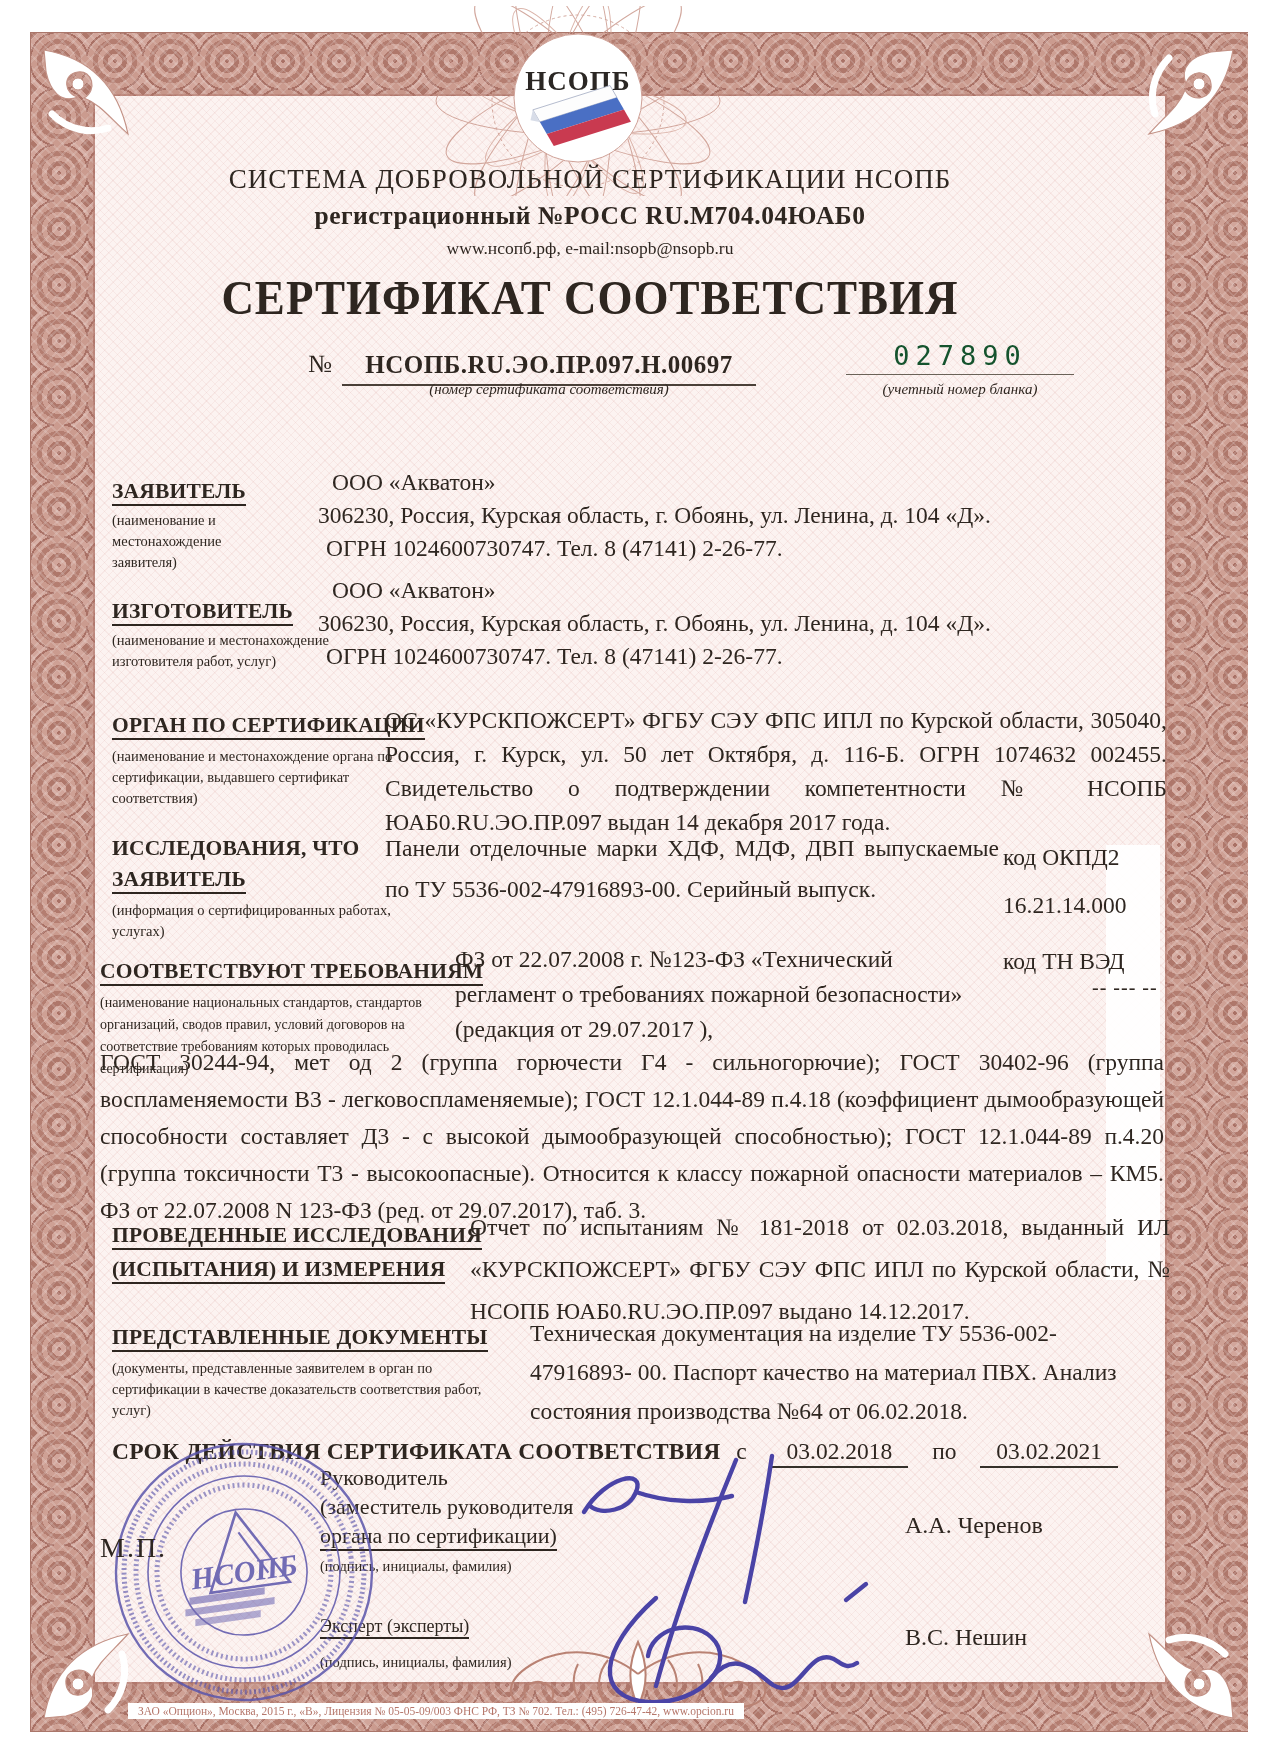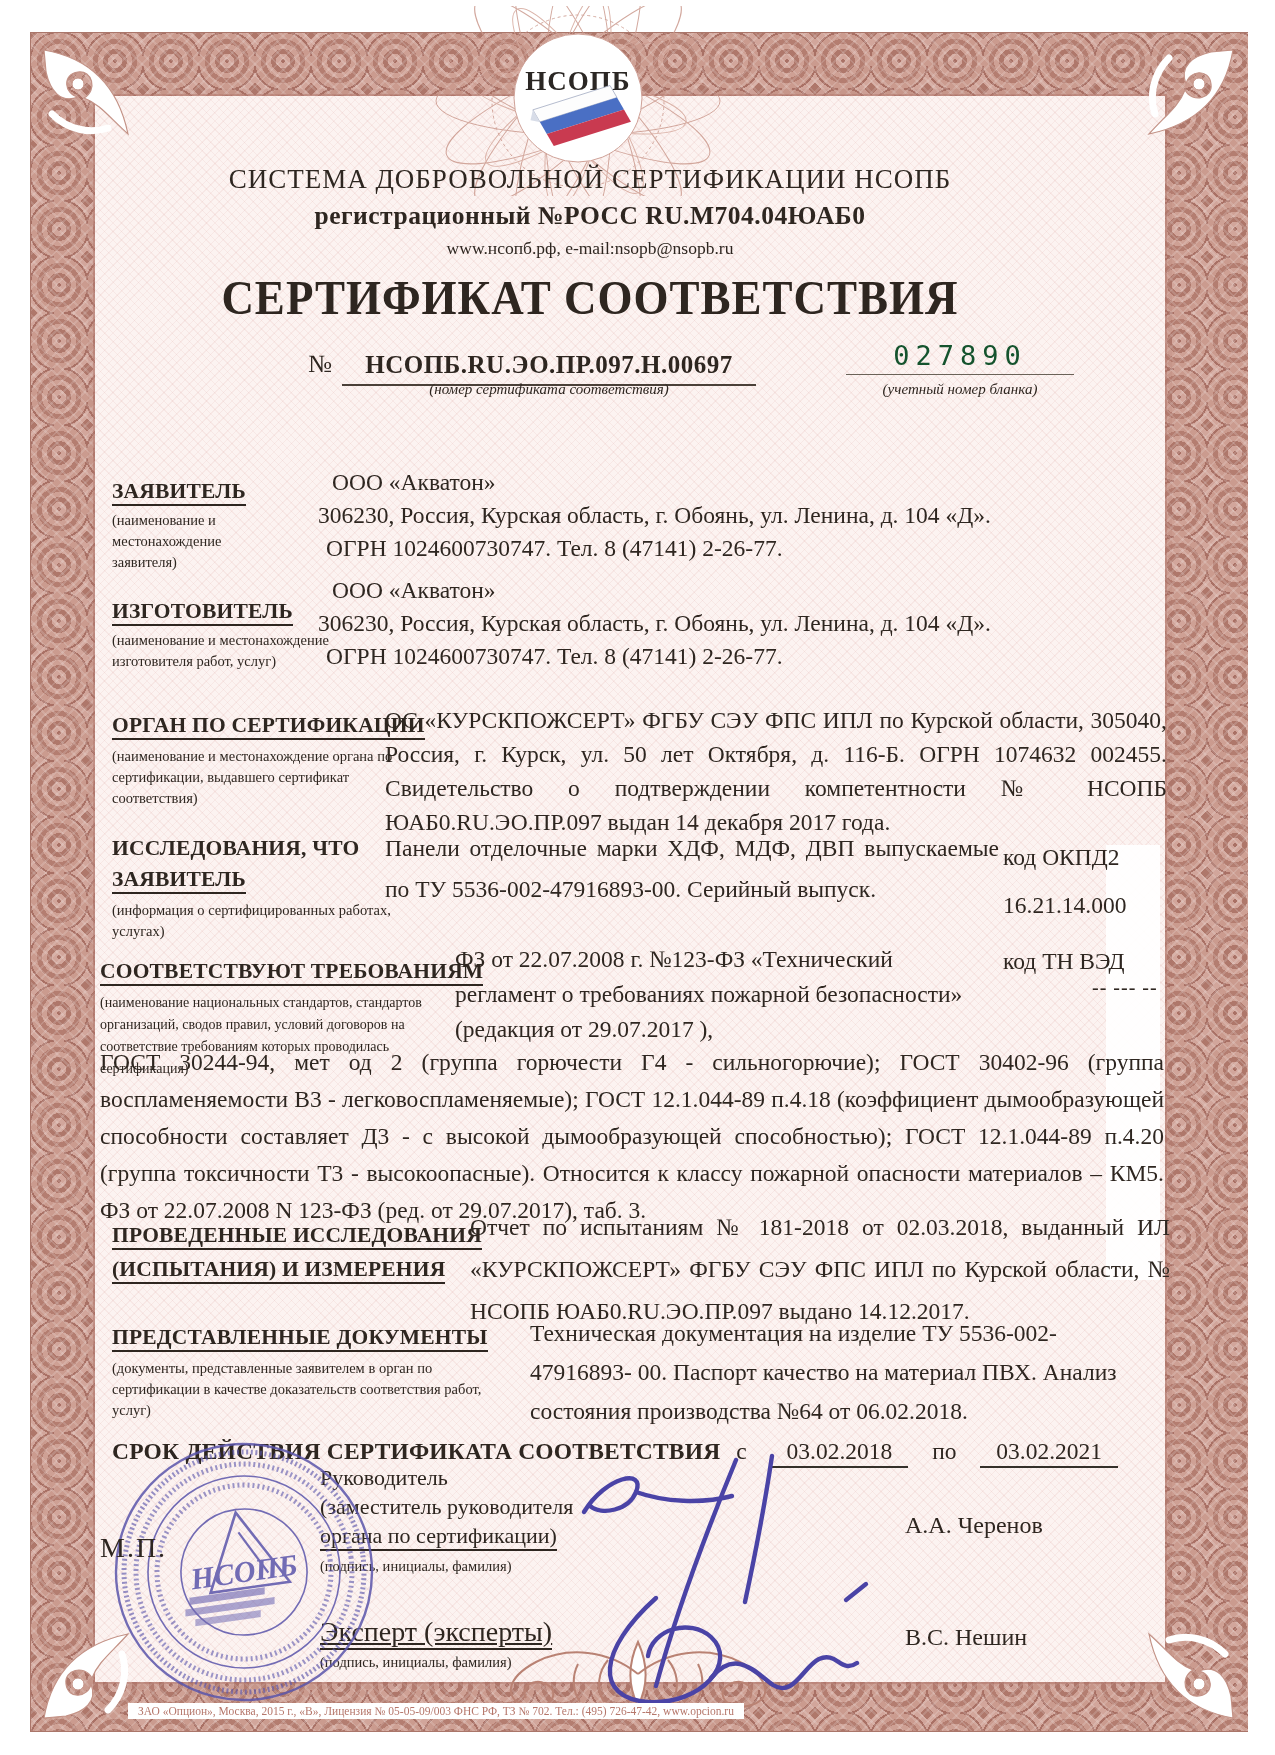--- a/index.html
+++ b/index.html
@@ -91,21 +91,21 @@
   .t-doc{left:530px;top:1314px;width:600px;line-height:39px;}
 
   .validity{left:112px;top:1438px;width:1010px;font-size:23.5px;white-space:nowrap;}
   .validity .vl{font-weight:bold;letter-spacing:0.2px;}
   .validity .date{border-bottom:2px solid #35302a;padding:0 16px 2px;margin:0 8px;}
   .validity .w{margin:0 10px;}
 
   .mp{left:100px;top:1532px;font-size:28px;letter-spacing:2px;z-index:8;}
   .head-block{left:320px;top:1463px;width:360px;font-size:22px;line-height:29px;}
   .head-cap{left:320px;top:1556px;width:330px;}
-  .exp-lbl{left:320px;top:1616px;width:330px;font-size:28px;text-decoration:underline;}
+  .exp-lbl{left:320px;top:1616px;width:330px;font-size:18px;}
   .exp-cap{left:320px;top:1652px;width:330px;}
   .name1{left:905px;top:1512px;width:260px;font-size:24px;}
   .name2{left:905px;top:1624px;width:260px;font-size:24px;}
 
   .stamp{left:108px;top:1436px;width:272px;height:272px;z-index:7;opacity:0.85;}
   .sig{left:540px;top:1448px;width:360px;height:270px;z-index:8;}
   .palmette{left:50%;transform:translateX(-50%);top:1638px;width:360px;height:72px;z-index:6;}
   .footer{left:128px;top:1703px;background:#ffffff;padding:2px 10px;font-size:11.5px;color:#b5766a;z-index:8;white-space:nowrap;}
   .emblem{left:428px;top:6px;width:300px;height:190px;z-index:4;}
 </style>

